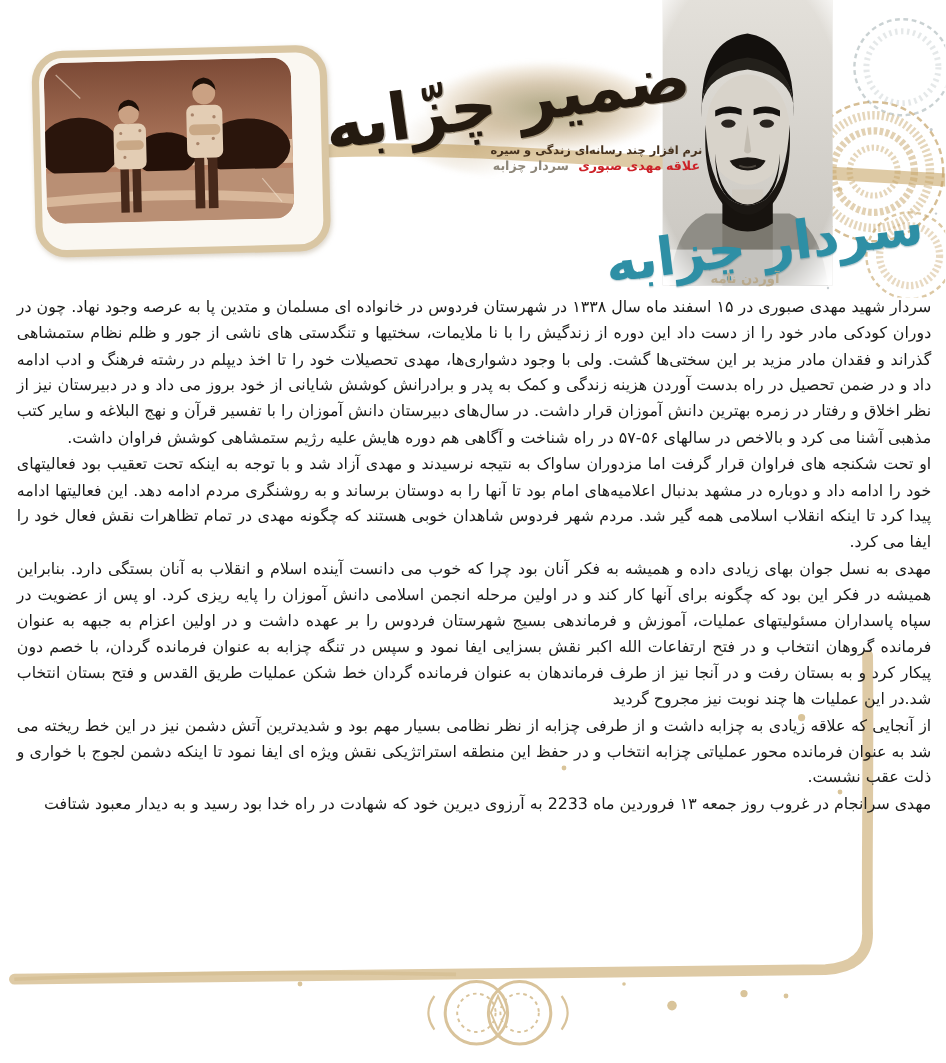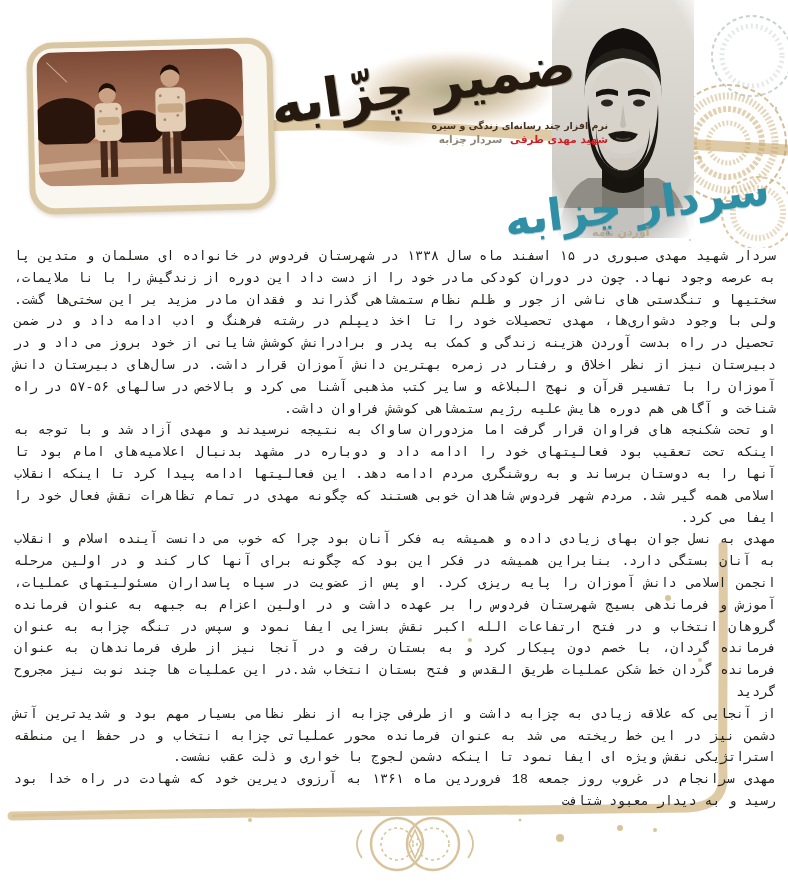--- a/index.html
+++ b/index.html
@@ -26,21 +26,21 @@
     transform:rotate(-1.4deg);padding:4px;
   }
   .photo-frame svg{border-radius:16px;display:block;}
   .page-title{
     left:290px;top:52px;width:286px;z-index:4;
     font-size:54px;font-weight:bold;color:#241a10;text-align:center;
     transform:rotate(-8deg);white-space:nowrap;direction:rtl;
     text-shadow:1px 1px 0 rgba(60,40,10,.35);
   }
   .subtitle-block{
-    left:386px;top:119px;width:222px;z-index:5;direction:rtl;
+    left:386px;top:119px;width:222px;z-index:5;direction:rtl;text-align:center;
   }
   .subtitle-line{font-size:9.5px;font-weight:bold;color:#46321e;line-height:13px;}
   .credit-line{font-size:10.5px;font-weight:bold;line-height:14px;}
   .credit-name{color:#cc2127;}
   .credit-title{color:#8d8679;margin-right:4px;}
   .portrait{left:552px;top:0;width:142px;height:238px;z-index:3;}
   .rosettes{left:630px;top:8px;width:158px;height:240px;z-index:1;}
   .side-calligraphy{
     left:520px;top:178px;width:250px;z-index:5;
     font-size:44px;font-weight:bold;color:#2e8fa5;text-align:center;
@@ -50,21 +50,21 @@
   .side-caption{
     left:592px;top:226px;z-index:5;font-size:11px;font-weight:bold;
     color:#b9a98c;letter-spacing:2px;direction:rtl;
   }
   
   .bio{
     left:14px;top:246px;width:762px;z-index:3;
     direction:rtl;text-align:justify;
     font-size:13.2px;line-height:21.8px;color:#1c1c1a;
   }
-  .bio p{margin:0;font-family:Liberation Mono, monospace;}
+  .bio p{margin:0;}
   
   .bottom-frame{left:0;top:520px;width:788px;height:366px;z-index:1;}
 </style>
 </head>
 <body>
 
 <div class="page">
 
   <svg class="abs arabesque" viewBox="0 0 108 162" xmlns="http://www.w3.org/2000/svg">
     <g fill="none" stroke="#b3ab9d" stroke-width="2" opacity=".65">
@@ -131,21 +131,21 @@
     </svg>
   </div>
 
   <div class="abs ink-splotch"></div>
 
   <div class="abs page-title">ضمیر چزّابه</div>
 
   <div class="abs subtitle-block">
     <div class="subtitle-line">نرم افزار چند رسانه‌ای زندگی و سیره</div>
     <div class="credit-line">
-      <span class="credit-name">شهید مهدی طرفی</span>
+      <span class="credit-name">علاقه مهدی صبوری</span>
       <span class="credit-title">سردار چزابه</span>
     </div>
   </div>
 
   <svg class="abs rosettes" viewBox="0 0 158 240" xmlns="http://www.w3.org/2000/svg">
     <g fill="none" opacity=".55" stroke="#9fadb0">
       <circle cx="122" cy="48" r="40" stroke-dasharray="4 3" stroke-width="2"></circle>
       <circle cx="122" cy="48" r="30" stroke-dasharray="2 3" stroke-width="5" opacity=".5"></circle>
     </g>
     <g fill="none" stroke="#c5a368">
@@ -209,21 +209,21 @@
   </svg>
 
   <div class="abs side-calligraphy">سردار چزابه</div>
   <div class="abs side-caption">آوردن نامه</div>
 
   <div class="abs bio">
     <p>سردار شهید مهدی صبوری در ۱۵ اسفند ماه سال ۱۳۳۸ در شهرستان فردوس در خانواده ای مسلمان و متدین پا به عرصه وجود نهاد. چون در دوران کودکی مادر خود را از دست داد این دوره از زندگیش را با نا ملایمات، سختیها و تنگدستی های ناشی از جور و ظلم نظام ستمشاهی گذراند و فقدان مادر مزید بر این سختی‌ها گشت. ولی با وجود دشواری‌ها، مهدی تحصیلات خود را تا اخذ دیپلم در رشته فرهنگ و ادب ادامه داد و در ضمن تحصیل در راه بدست آوردن هزینه زندگی و کمک به پدر و برادرانش کوشش شایانی از خود بروز می داد و در دبیرستان نیز از نظر اخلاق و رفتار در زمره بهترین دانش آموزان قرار داشت. در سال‌های دبیرستان دانش آموزان را با تفسیر قرآن و نهج البلاغه و سایر کتب مذهبی آشنا می کرد و بالاخص در سالهای ۵۶-۵۷ در راه شناخت و آگاهی هم دوره هایش علیه رژیم ستمشاهی کوشش فراوان داشت.</p>
     <p>او تحت شکنجه های فراوان قرار گرفت اما مزدوران ساواک به نتیجه نرسیدند و مهدی آزاد شد و با توجه به اینکه تحت تعقیب بود فعالیتهای خود را ادامه داد و دوباره در مشهد بدنبال اعلامیه‌های امام بود تا آنها را به دوستان برساند و به روشنگری مردم ادامه دهد. این فعالیتها ادامه پیدا کرد تا اینکه انقلاب اسلامی همه گیر شد. مردم شهر فردوس شاهدان خوبی هستند که چگونه مهدی در تمام تظاهرات نقش فعال خود را ایفا می کرد.</p>
     <p>مهدی به نسل جوان بهای زیادی داده و همیشه به فکر آنان بود چرا که خوب می دانست آینده اسلام و انقلاب به آنان بستگی دارد. بنابراین همیشه در فکر این بود که چگونه برای آنها کار کند و در اولین مرحله انجمن اسلامی دانش آموزان را پایه ریزی کرد. او پس از عضویت در سپاه پاسداران مسئولیتهای عملیات، آموزش و فرماندهی بسیج شهرستان فردوس را بر عهده داشت و در اولین اعزام به جبهه به عنوان فرمانده گروهان انتخاب و در فتح ارتفاعات الله اکبر نقش بسزایی ایفا نمود و سپس در تنگه چزابه به عنوان فرمانده گردان، با خصم دون پیکار کرد و به بستان رفت و در آنجا نیز از طرف فرماندهان به عنوان فرمانده گردان خط شکن عملیات طریق القدس و فتح بستان انتخاب شد.در این عملیات ها چند نوبت نیز مجروح گردید</p>
     <p>از آنجایی که علاقه زیادی به چزابه داشت و از طرفی چزابه از نظر نظامی بسیار مهم بود و شدیدترین آتش دشمن نیز در این خط ریخته می شد به عنوان فرمانده محور عملیاتی چزابه انتخاب و در حفظ این منطقه استراتژیکی نقش ویژه ای ایفا نمود تا اینکه دشمن لجوج با خواری و ذلت عقب نشست.</p>
-    <p>مهدی سرانجام در غروب روز جمعه 18 فروردین ماه ۱۳۶۱ به آرزوی دیرین خود که شهادت در راه خدا بود رسید و به دیدار معبود شتافت</p>
+    <p>مهدی سرانجام در غروب روز جمعه ۱۳ فروردین ماه 2233 به آرزوی دیرین خود که شهادت در راه خدا بود رسید و به دیدار معبود شتافت</p>
   </div>
 
   <svg class="abs bottom-frame" viewBox="0 0 788 366" xmlns="http://www.w3.org/2000/svg">
     <path d="M723,26 C724,110 722,220 723,258 Q723,286 688,288 L12,296" fill="none" stroke="#dcc7a0" stroke-width="9" stroke-linecap="round" opacity=".95"></path>
     <path d="M12,296 Q200,288 380,292" fill="none" stroke="#d2ba8e" stroke-width="3" opacity=".6"></path>
 
     <g fill="none" stroke="#d7c096" stroke-width="2.5" opacity=".95">
       <circle cx="397" cy="324" r="26"></circle>
       <circle cx="433" cy="324" r="26"></circle>
       <circle cx="397" cy="324" r="16" stroke-dasharray="3 3" stroke-width="1.6"></circle>

